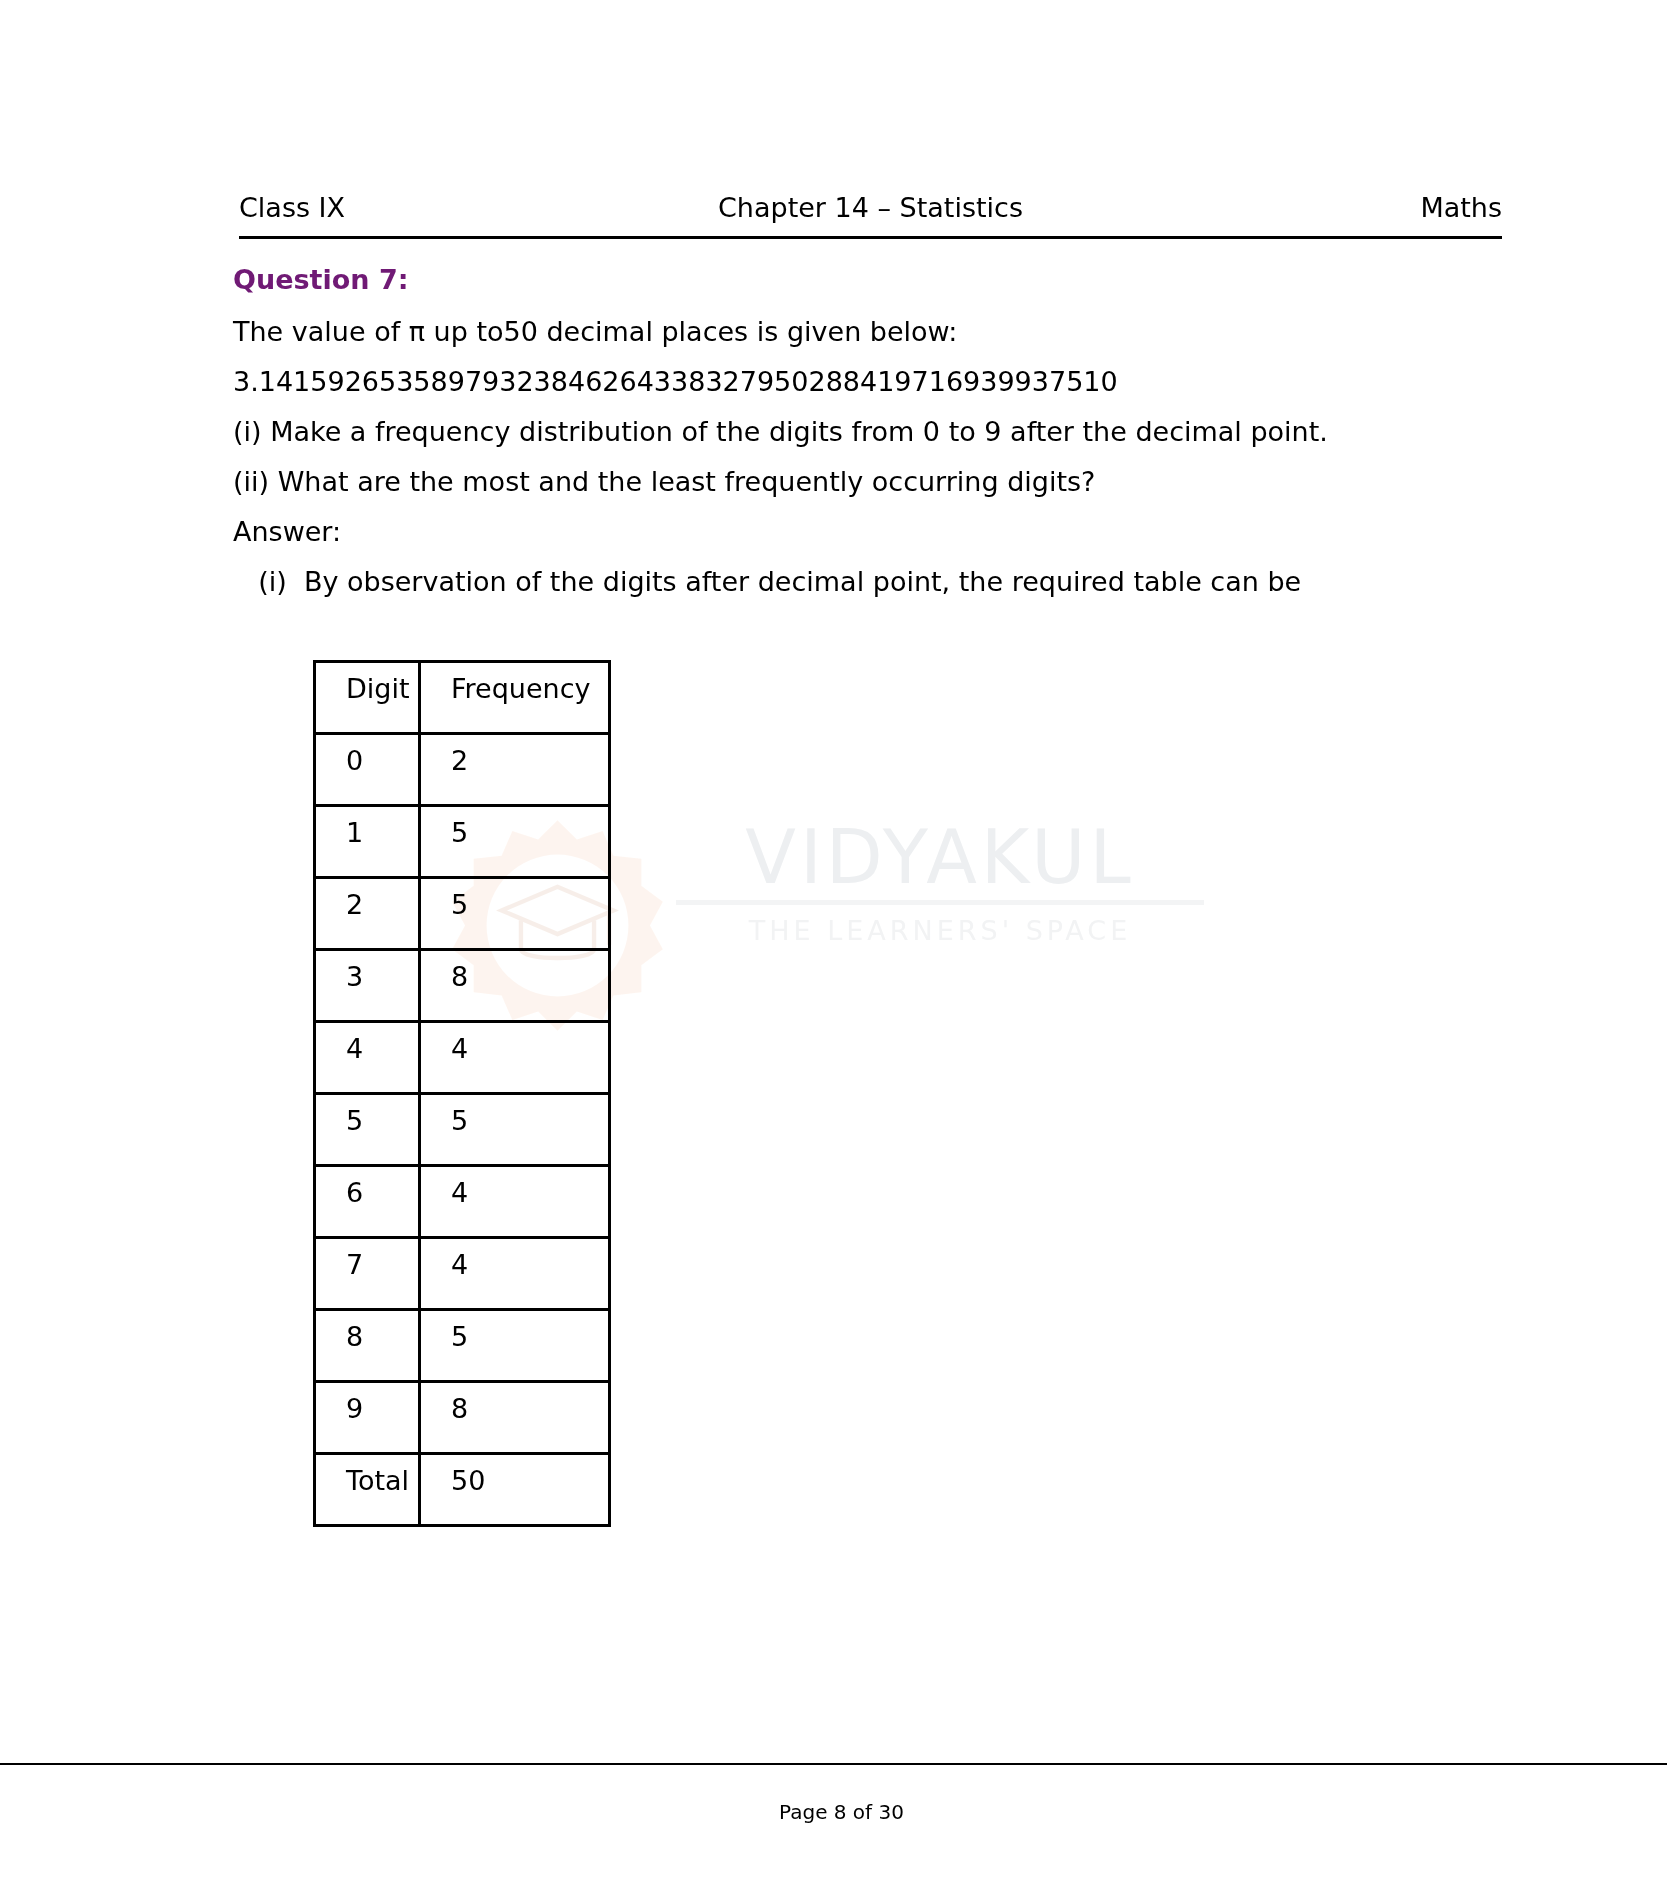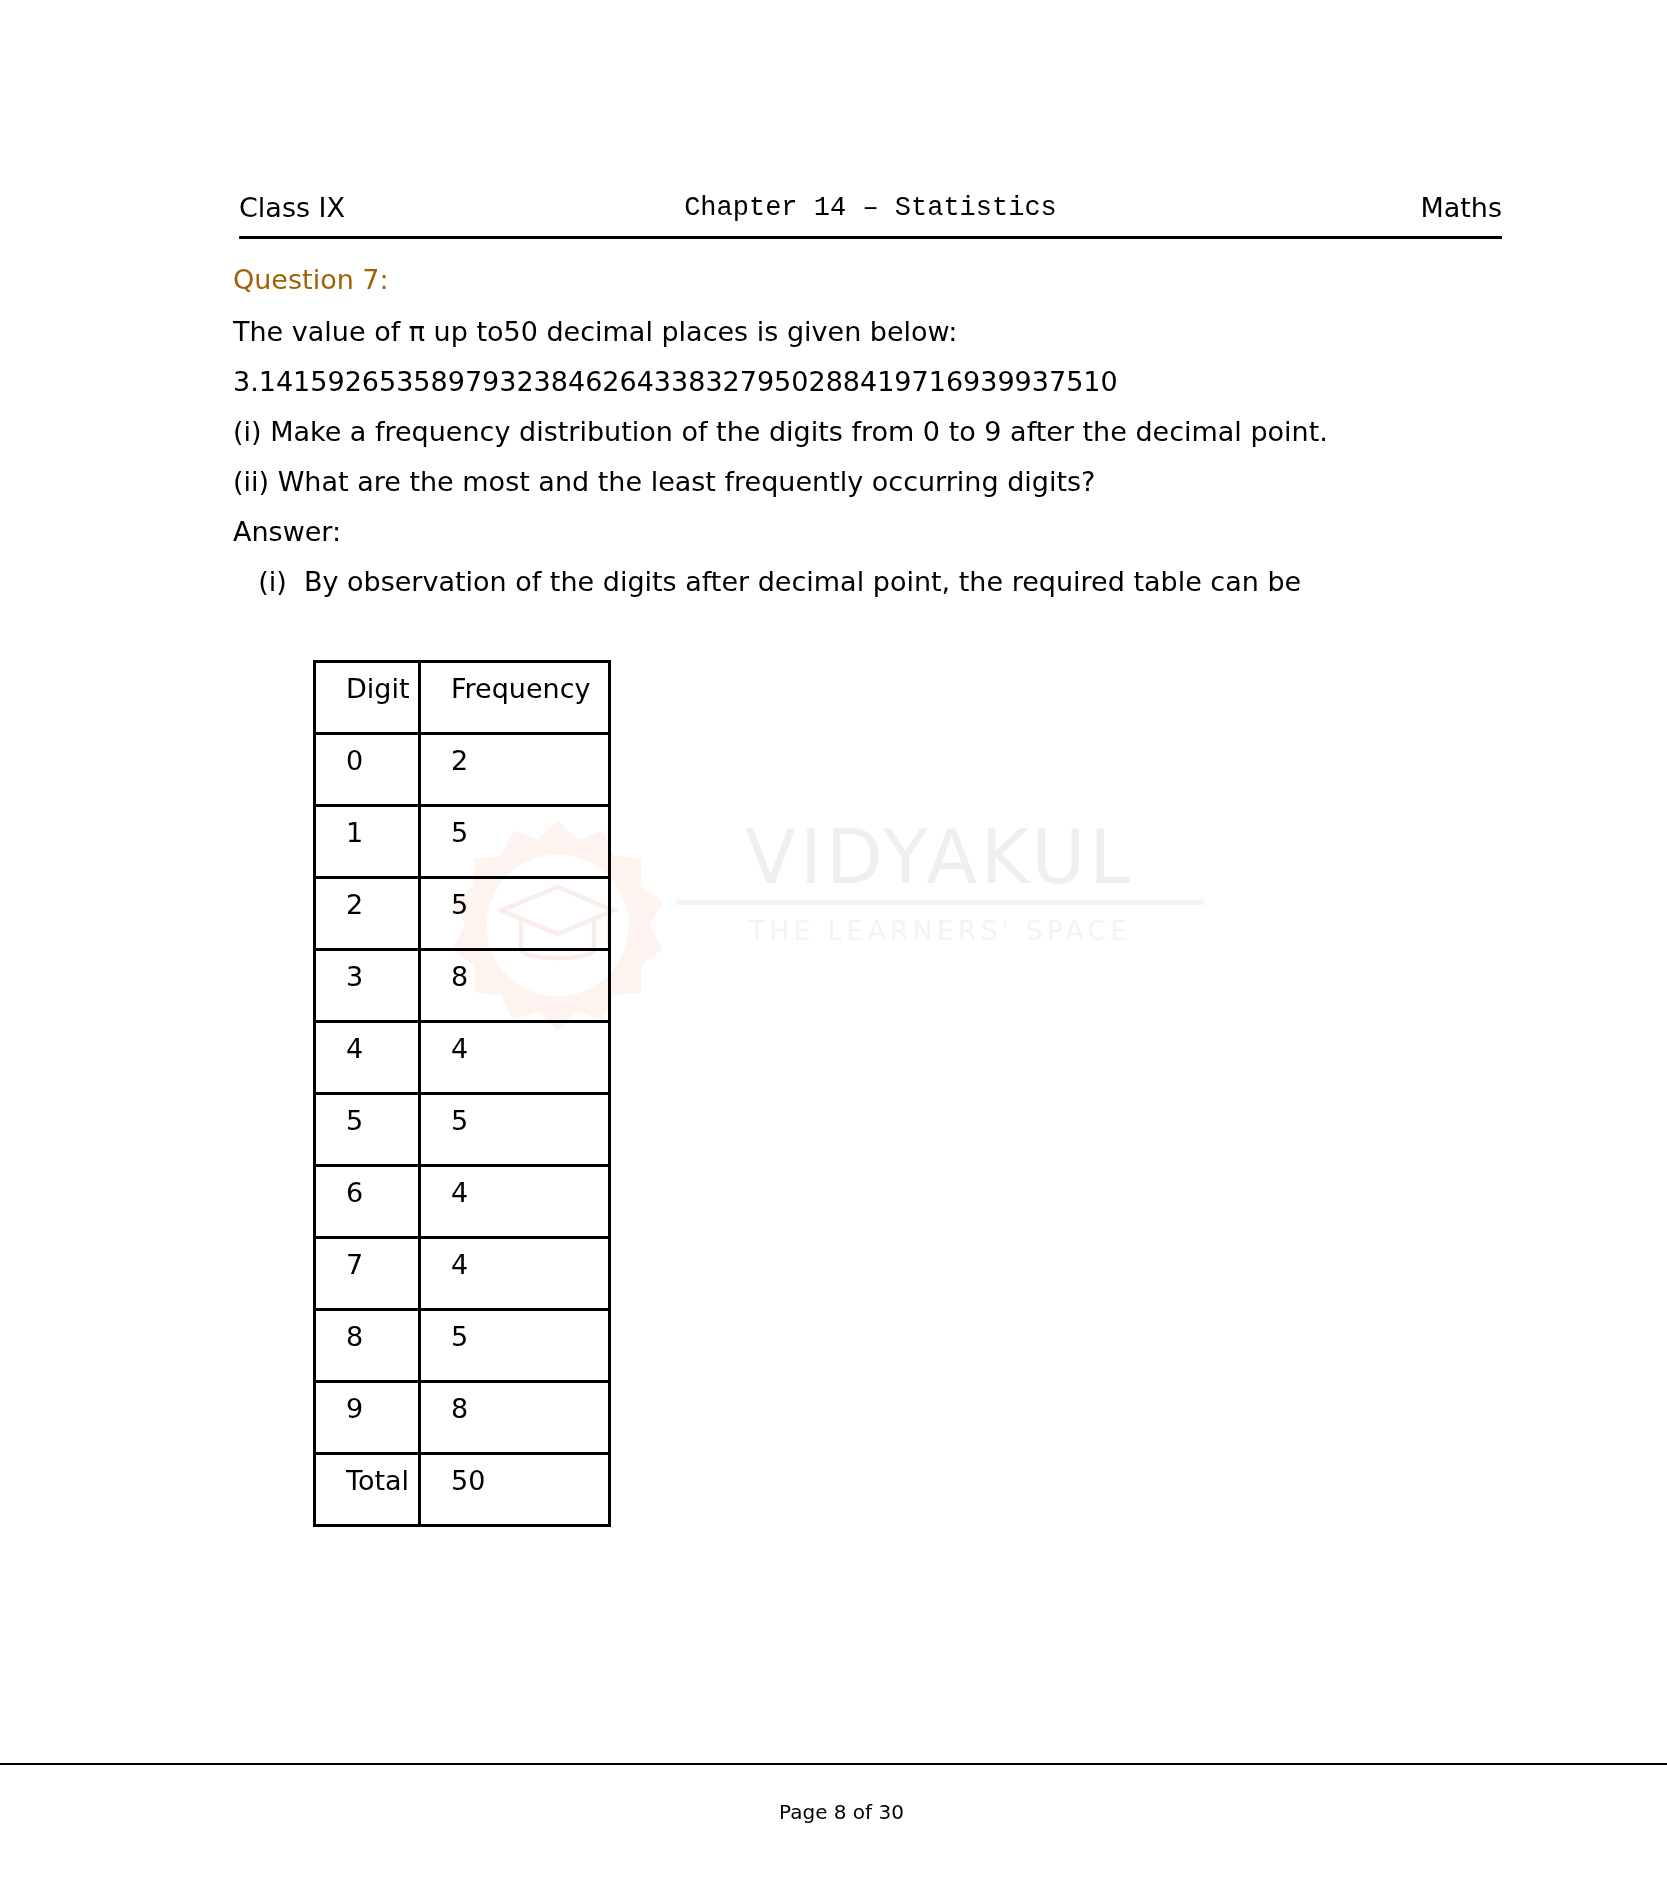--- a/index.html
+++ b/index.html
@@ -83,44 +83,44 @@
     line-height: 40px;
   }
   .header-center {
     position: absolute;
     left: 0;
     top: 0;
     width: 100%;
     text-align: center;
     font-size: 27px;
     line-height: 40px;
-    font-family: Liberation Mono, monospace;
   }
   .header-right {
     position: absolute;
     right: 0;
     top: 0;
     font-size: 27px;
     line-height: 40px;
     text-align: center;
   }
 
   
   .content {
     position: absolute;
     left: 233px;
     top: 255px;
     width: 1270px;
     z-index: 2;
   }
   .q-label {
-    color: #a16207;
+    color: #701a75;
     font-size: 27px;
     line-height: 50px;
     margin-bottom: 2px;
+    font-weight: bold;
   }
   .line {
     font-size: 27px;
     line-height: 50px;
     color: #000000;
     white-space: pre-wrap;
   }
   .indent-i {
     padding-left: 8px;
   }

